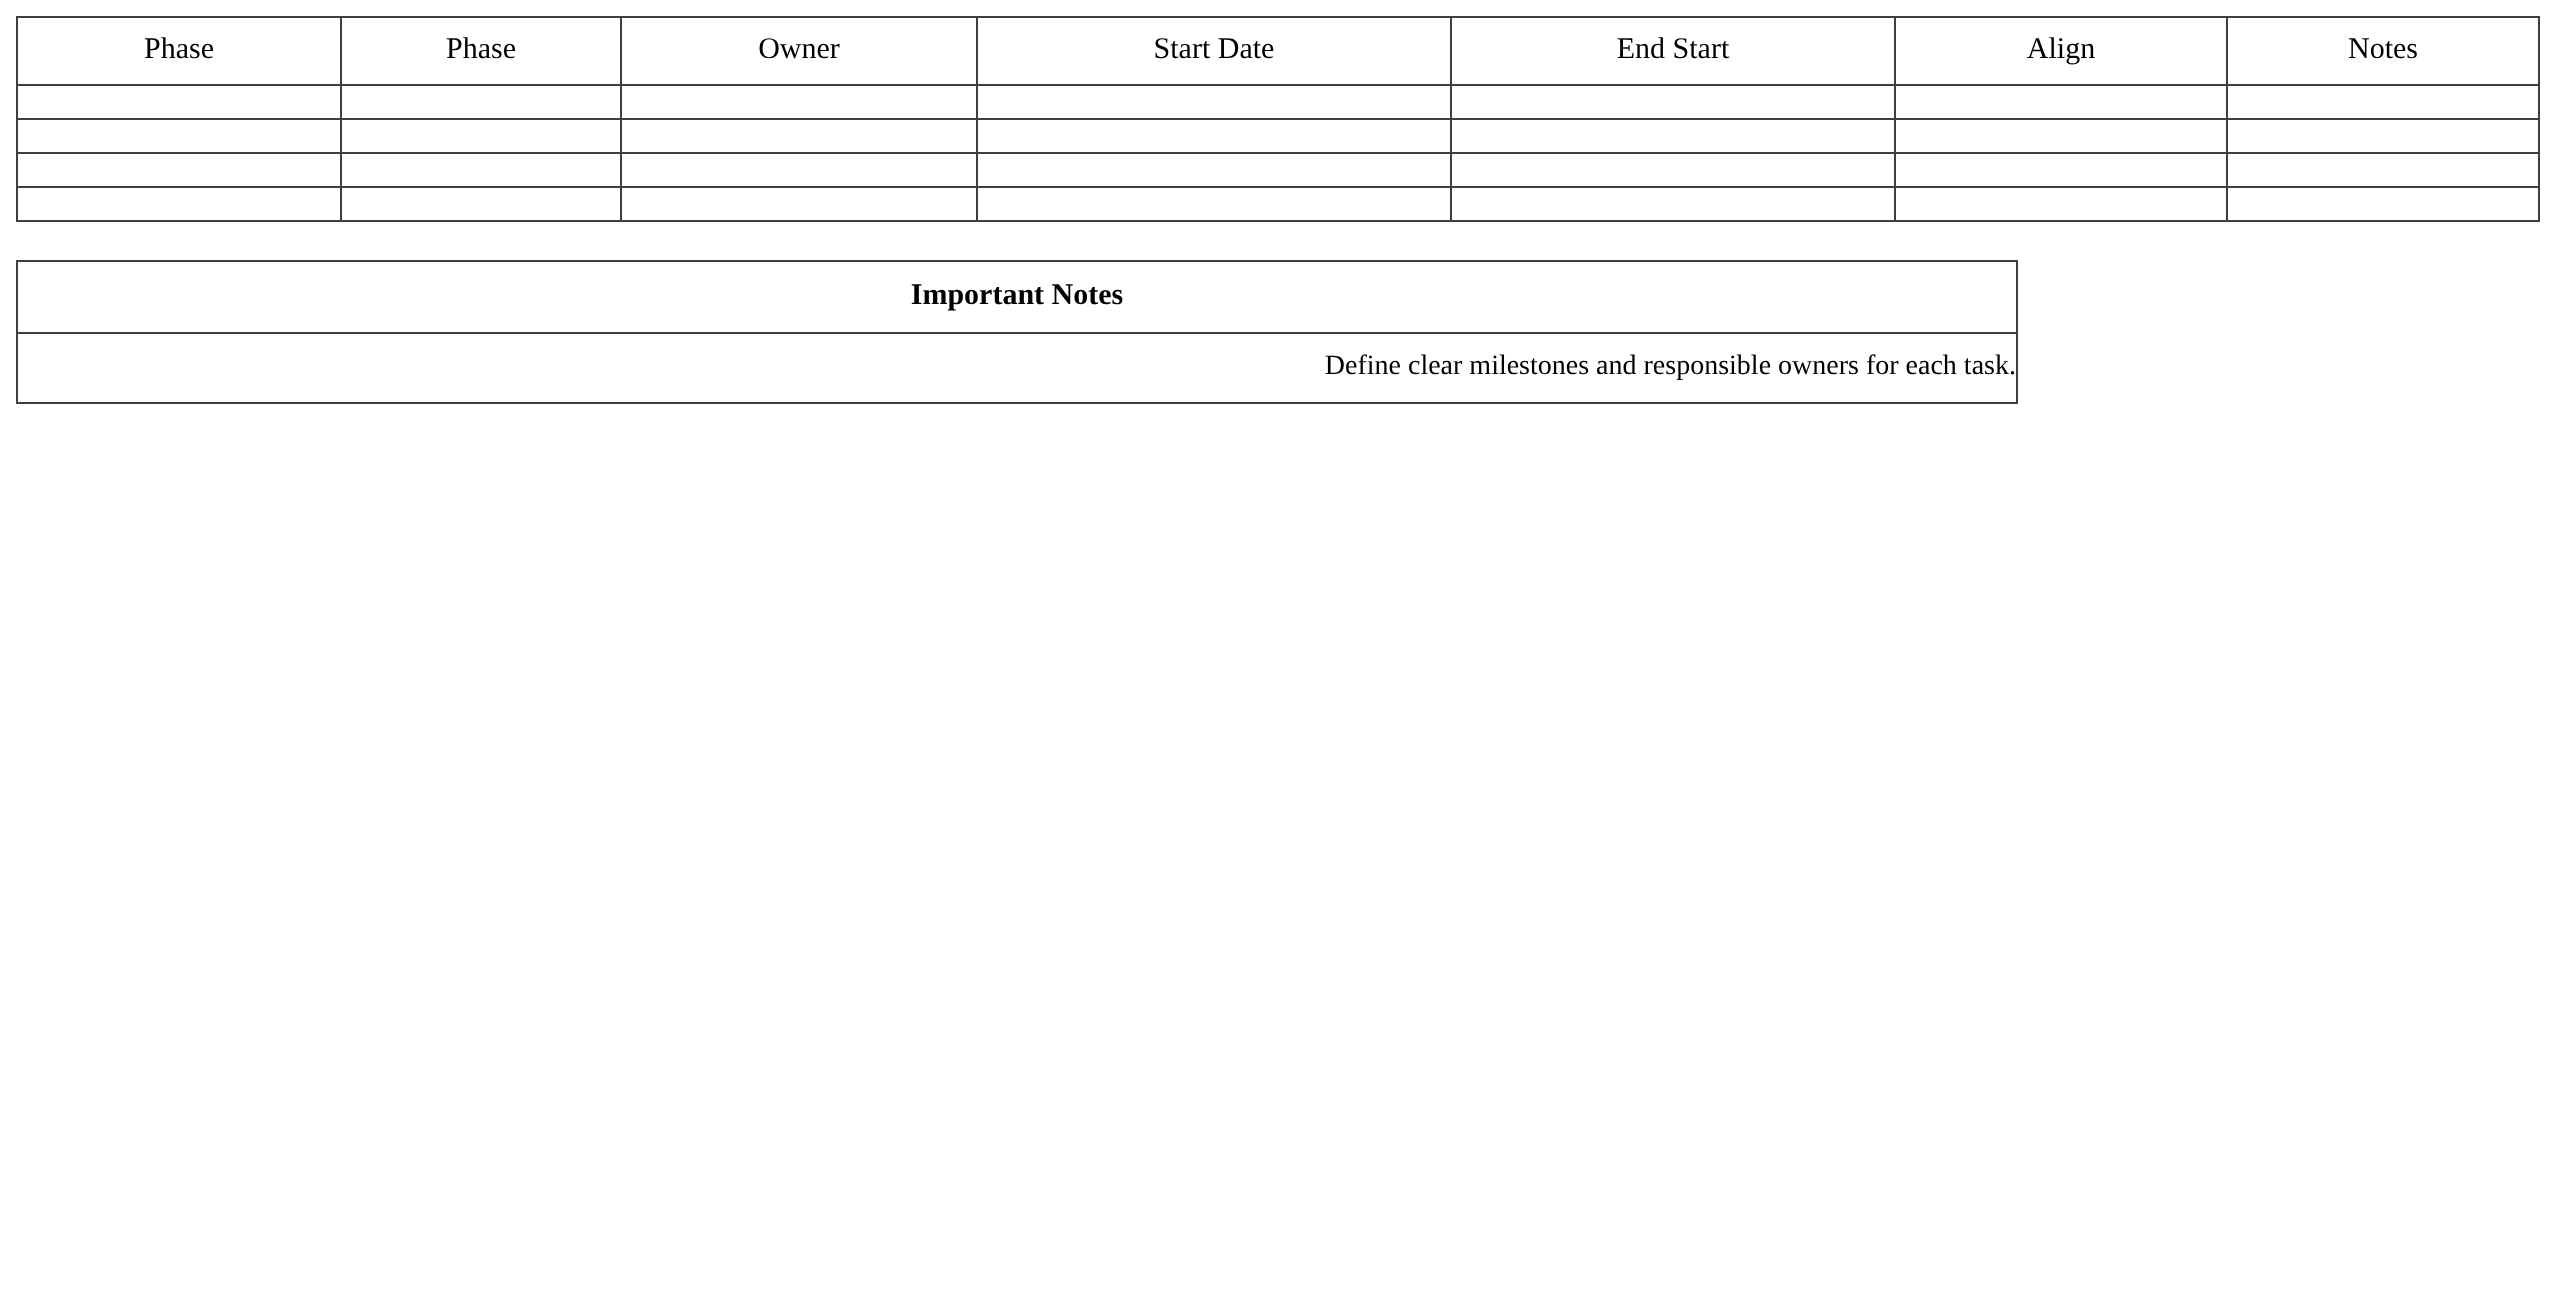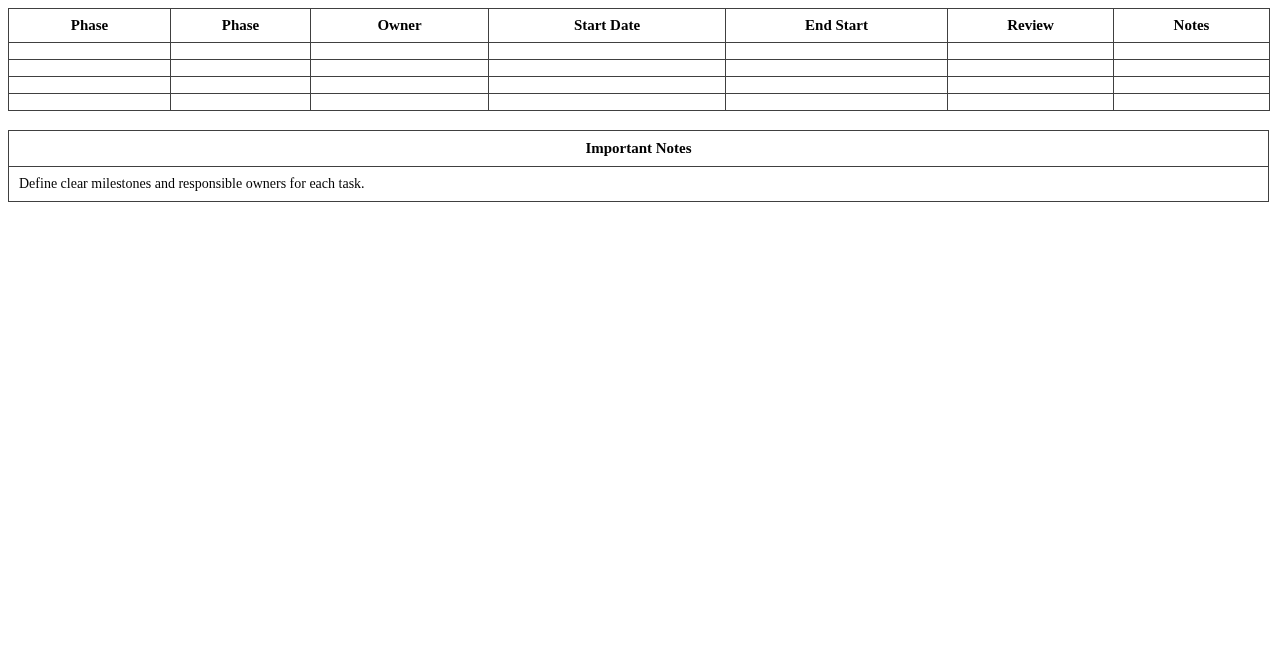--- a/index.html
+++ b/index.html
@@ -6,32 +6,32 @@
     height: 100%;
   }
   body {
     margin: 8px;
     background: #ffffff;
     color: #000000;
     font-family: "Liberation Serif", serif;
   }
   table {
     border-collapse: collapse;
-    width: 1261px;
+    width: 1001px;
     table-layout: fixed;
   }
   th, td {
     border: 1px solid #404040;
     overflow: hidden;
     white-space: nowrap;
   }
   
   .schedule th {
     font-size: 15px;
-    font-weight: bold;
+    font-weight: normal;
     vertical-align: middle;
     height: 33px;
     padding: 0 17px;
   }
   .schedule td.empty-cell {
     height: 16px;
     padding: 0;
   }
   
   .notes {
@@ -42,21 +42,21 @@
     font-weight: bold;
     text-align: center;
     vertical-align: middle;
     height: 33px;
   }
   .notes td {
     font-size: 14px;
     height: 34px;
     vertical-align: middle;
     padding: 0 0 0 10px;
-    text-align: left;
+    text-align: right;
   }
 </style>
 </head>
 <body>
 
 <table class="schedule">
   <colgroup>
     <col style="width:162px">
     <col style="width:140px">
     <col style="width:178px">
@@ -65,21 +65,21 @@
     <col style="width:166px">
     <col style="width:156px">
   </colgroup>
   <thead>
     <tr>
       <th>Phase</th>
       <th>Phase</th>
       <th>Owner</th>
       <th>Start Date</th>
       <th>End Start</th>
-      <th>Review</th>
+      <th>Align</th>
       <th>Notes</th>
     </tr>
   </thead>
   <tbody>
     <tr>
       <td class="empty-cell"></td>
       <td class="empty-cell"></td>
       <td class="empty-cell"></td>
       <td class="empty-cell"></td>
       <td class="empty-cell"></td>

